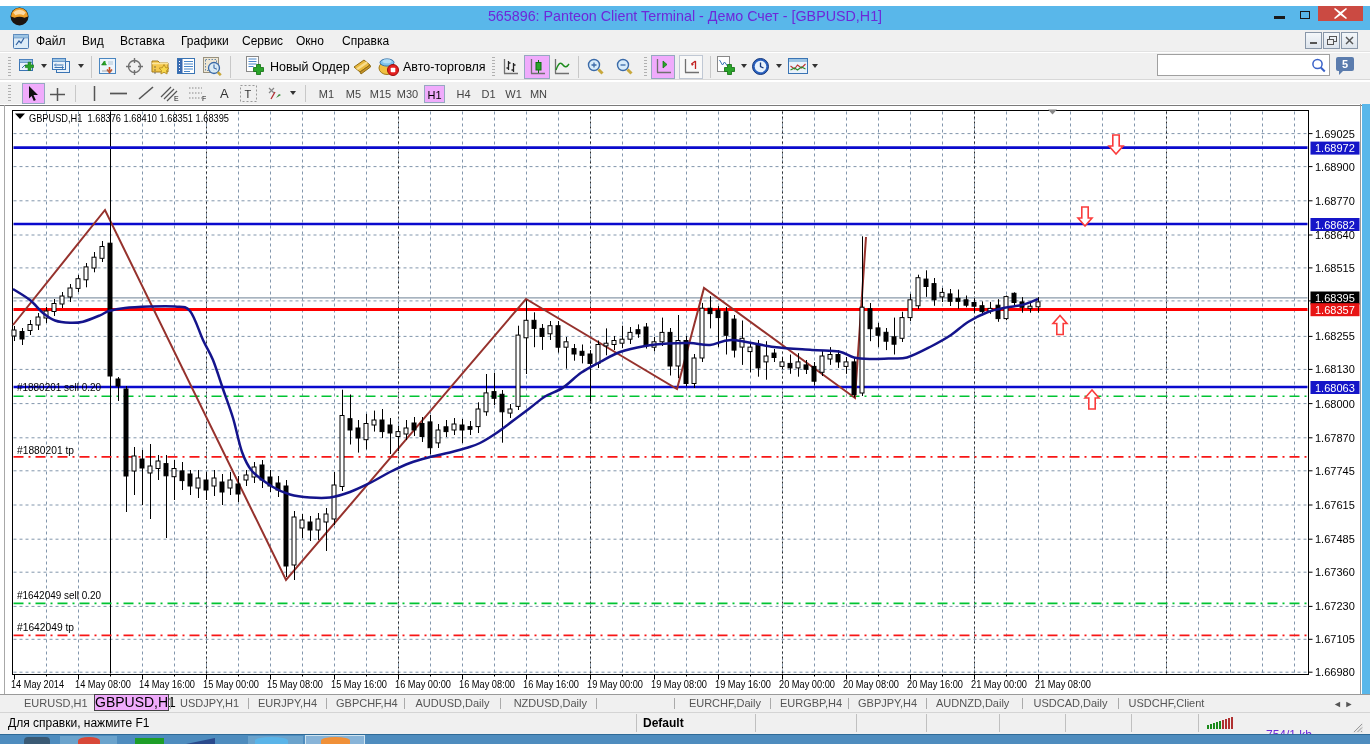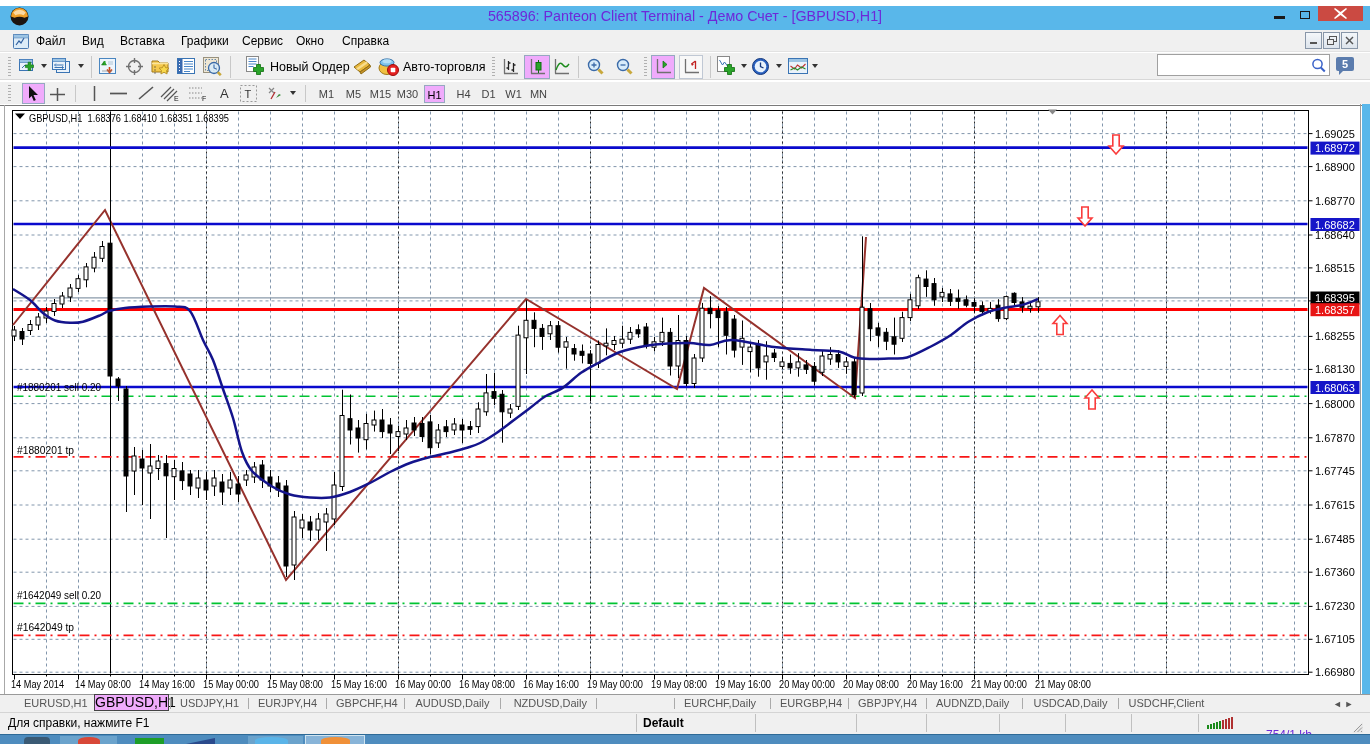--- a/index.html
+++ b/index.html
@@ -709,21 +709,21 @@
 <div class="abs" style="left:258px;top:696px;width:59px;height:15px;font-size:11px;color:#555;text-align:center;line-height:14px">EURJPY,H4</div>
 <div class="abs" style="left:248px;top:698px;width:1px;height:11px;background:#aaa"></div>
 <div class="abs" style="left:336px;top:696px;width:59px;height:15px;font-size:11px;color:#555;text-align:center;line-height:14px">GBPCHF,H4</div>
 <div class="abs" style="left:326px;top:698px;width:1px;height:11px;background:#aaa"></div>
 <div class="abs" style="left:414px;top:696px;width:77px;height:15px;font-size:11px;color:#555;text-align:center;line-height:14px">AUDUSD,Daily</div>
 <div class="abs" style="left:404px;top:698px;width:1px;height:11px;background:#aaa"></div>
 <div class="abs" style="left:510px;top:696px;width:77px;height:15px;font-size:11px;color:#555;text-align:right;line-height:14px">NZDUSD,Daily</div>
 <div class="abs" style="left:500px;top:698px;width:1px;height:11px;background:#aaa"></div>
 <div class="abs" style="left:606px;top:724px;width:59px;height:15px;font-size:11px;color:#555;text-align:center;line-height:14px">XAUUSD,H4</div>
 <div class="abs" style="left:596px;top:698px;width:1px;height:11px;background:#aaa"></div>
-<div class="abs" style="left:684px;top:696px;width:77px;height:15px;font-size:11px;color:#555;text-align:left;line-height:14px">EURCHF,Daily</div>
+<div class="abs" style="left:684px;top:696px;width:77px;height:15px;font-size:11px;color:#555;text-align:right;line-height:14px">EURCHF,Daily</div>
 <div class="abs" style="left:674px;top:698px;width:1px;height:11px;background:#aaa"></div>
 <div class="abs" style="left:780px;top:696px;width:59px;height:15px;font-size:11px;color:#555;text-align:center;line-height:14px">EURGBP,H4</div>
 <div class="abs" style="left:770px;top:698px;width:1px;height:11px;background:#aaa"></div>
 <div class="abs" style="left:858px;top:696px;width:59px;height:15px;font-size:11px;color:#555;text-align:center;line-height:14px">GBPJPY,H4</div>
 <div class="abs" style="left:848px;top:698px;width:1px;height:11px;background:#aaa"></div>
 <div class="abs" style="left:936px;top:696px;width:77px;height:15px;font-size:11px;color:#555;text-align:left;line-height:14px">AUDNZD,Daily</div>
 <div class="abs" style="left:926px;top:698px;width:1px;height:11px;background:#aaa"></div>
 <div class="abs" style="left:1032px;top:696px;width:77px;height:15px;font-size:11px;color:#555;text-align:center;line-height:14px">USDCAD,Daily</div>
 <div class="abs" style="left:1022px;top:698px;width:1px;height:11px;background:#aaa"></div>
 <div class="abs" style="left:1128px;top:696px;width:77px;height:15px;font-size:11px;color:#555;text-align:center;line-height:14px">USDCHF,Client</div>

